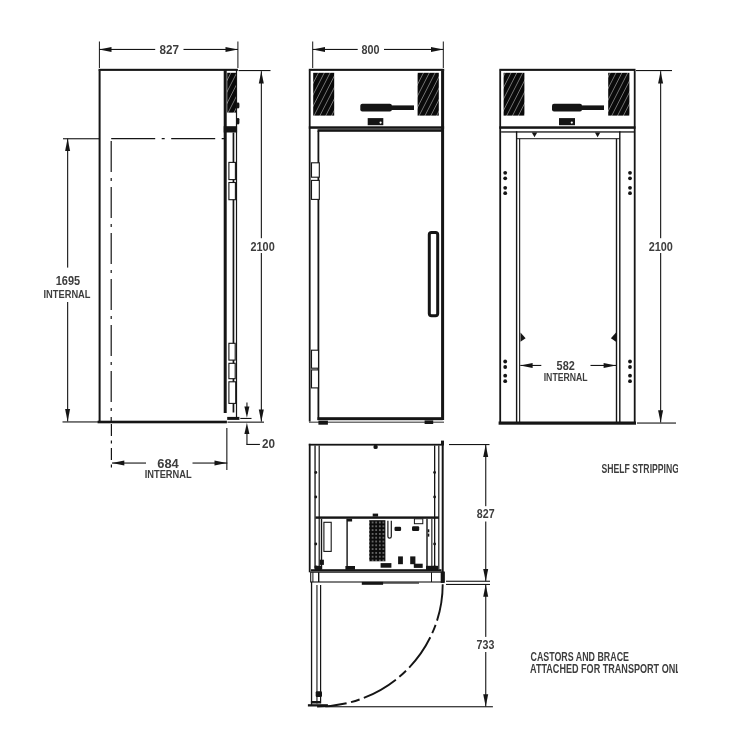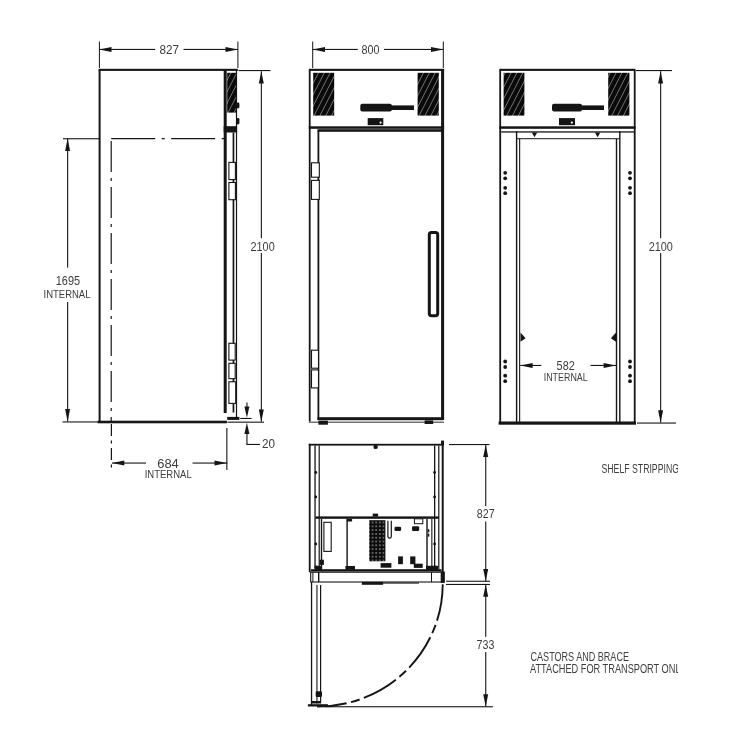--- a/index.html
+++ b/index.html
@@ -1,16 +1,16 @@
 <!DOCTYPE html>
 <html><head>
 <meta charset="utf-8">
 <style>
   html,body{margin:0;padding:0;background:#fff;}
-  #page{position:relative;width:745px;height:746px;background:#fff;overflow:hidden;}
+  #page{position:relative;width:745px;height:746px;background:#fff;overflow:hidden;font-weight:bold;}
   svg{position:absolute;left:0;top:0;}
   text{font-family:"Liberation Sans",sans-serif;fill:#3d3d3d;}
 </style>
 </head>
 <body>
 <div id="page">
 <svg width="745" height="746" viewBox="0 0 745 746">
 <defs>
   <pattern id="grille" width="5.2" height="5.2" patternUnits="userSpaceOnUse" patternTransform="rotate(27)">
     <rect width="5.2" height="5.2" fill="#0a0a0a"></rect>

